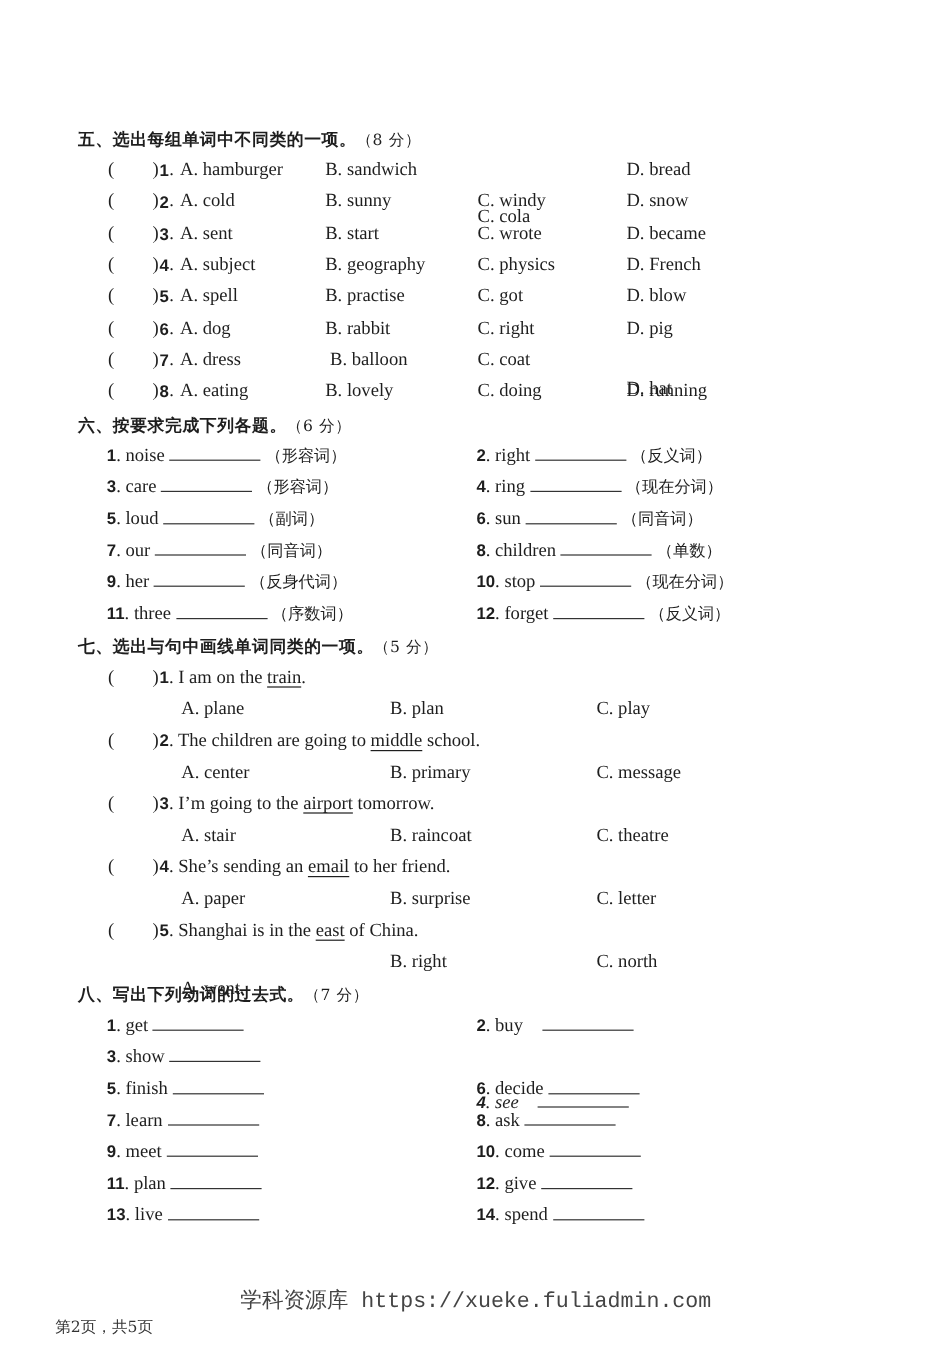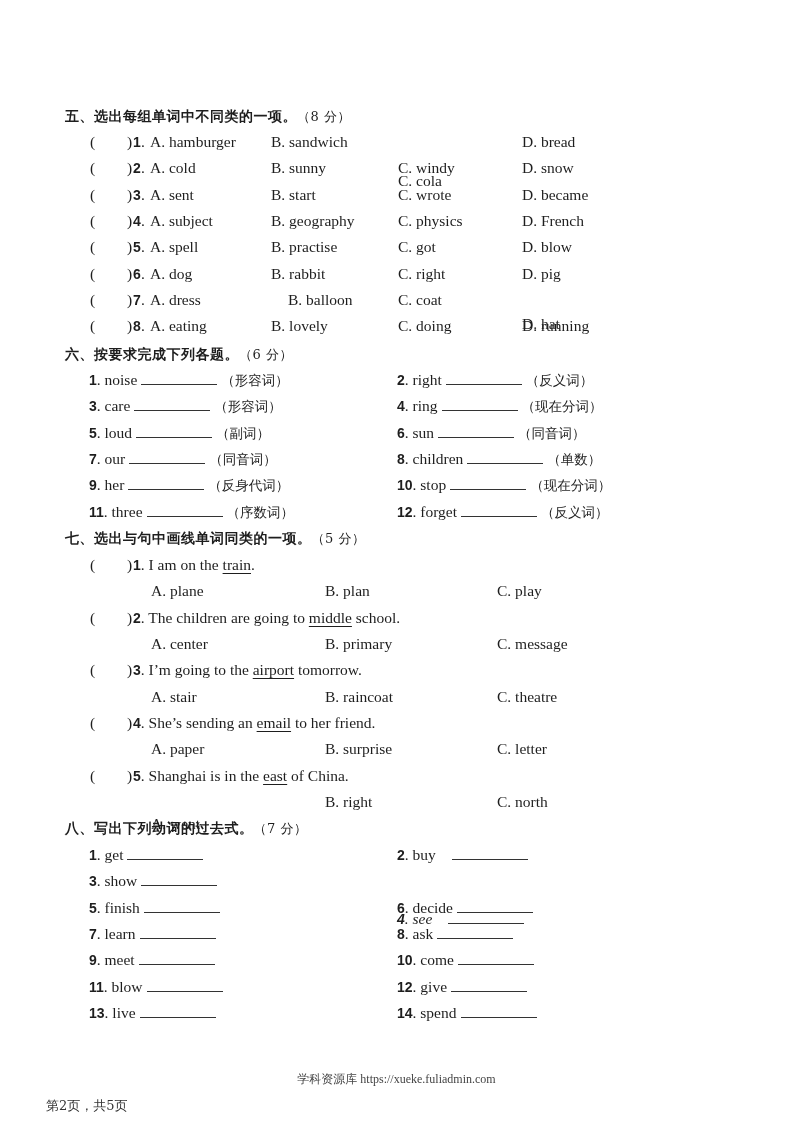--- a/index.html
+++ b/index.html
@@ -5,21 +5,21 @@
   html, body { margin: 0; padding: 0; background: #ffffff; }
   body { width: 793px; height: 1122px; position: relative; overflow: hidden; color: #1e1e1e; }
   .heading { position: absolute; left: 65px; font-family: "DejaVu Sans", "Liberation Sans", sans-serif; font-size: 14px; font-weight: bold; letter-spacing: 0.5px; color: #1e1e1e; }
   .heading .score { font-weight: normal; font-family: "DejaVu Serif", "Liberation Serif", serif; font-size: 13px; }
   .row { position: absolute; font-family: "Liberation Serif", "DejaVu Serif", serif; font-size: 15.5px; white-space: nowrap; color: #1e1e1e; }
   .num { font-family: "Liberation Sans", "DejaVu Sans", sans-serif; font-weight: bold; font-size: 14px; }
   .cell { position: absolute; }
   .blank { display: inline-block; width: 76px; border-bottom: 1px solid #333; height: 12px; vertical-align: baseline; margin: 0 4px; }
   .cn-note { font-family: "DejaVu Serif", "Liberation Serif", serif; font-size: 13.5px; }
   .ul { text-decoration: underline; text-underline-offset: 3px; }
-  .footer1 { position: absolute; left: 0; width: 793px; top: 1071px; text-align: center; font-family: Liberation Serif, serif; font-size: 12px; color: #444; }
+  .footer1 { position: absolute; left: 0; width: 793px; top: 1071px; text-align: center; font-family: Liberation Mono, monospace; font-size: 18px; color: #444; }
   .footer2 { position: absolute; left: 0; width: 793px; top: 1097px; text-align: left; font-family: "DejaVu Serif", "Liberation Serif", serif; font-size: 13px; color: #333; padding-left: 46px; }
 </style>
 </head>
 <body>
 
 <div class="heading" style="top:108px;">
   <span>五、选出每组单词中不同类的一项。</span><span class="score">（8 分）</span>
 </div>
 <div id="s5">
     <div class="row" style="top:133px;left:0;">
@@ -81,21 +81,21 @@
       <span class="cell" style="left:271px;">B. rabbit</span>
       <span class="cell" style="left:398px;">C. right</span>
       <span class="cell" style="left:522px;">D. pig</span>
     </div>
     <div class="row" style="top:290.8px;left:0;">
       <span class="cell" style="left:90px;">(</span>
       <span class="cell" style="left:127px;">)</span>
       <span class="cell num" style="left:133px;top:1px;">7</span>
       <span class="cell" style="left:141px;">.</span>
       <span class="cell" style="left:150px;">A. dress</span>
-      <span class="cell" style="left:288px;">B. balloon</span>
+      <span class="cell" style="left:275px;">B. balloon</span>
       <span class="cell" style="left:398px;">C. coat</span>
       <span class="cell" style="left:522px;margin-top:24px;">D. hat</span>
     </div>
     <div class="row" style="top:317.1px;left:0;">
       <span class="cell" style="left:90px;">(</span>
       <span class="cell" style="left:127px;">)</span>
       <span class="cell num" style="left:133px;top:1px;">8</span>
       <span class="cell" style="left:141px;">.</span>
       <span class="cell" style="left:150px;">A. eating</span>
       <span class="cell" style="left:271px;">B. lovely</span>
@@ -185,20 +185,20 @@
     <div class="row" style="top:846px;left:89px;"><span class="num">1</span><span>. </span><span>get</span><span class="blank"></span></div>
     <div class="row" style="top:846px;left:397px;"><span class="num">2</span><span>. </span><span>buy</span><span class="blank" style="margin-left:16px;"></span></div>
     <div class="row" style="top:872.3px;left:89px;"><span class="num">3</span><span>. </span><span>show</span><span class="blank"></span></div>
     <div class="row" style="top:910px;left:397px;font-style:italic;"><span class="num">4</span><span>. </span><span>see</span><span class="blank" style="margin-left:16px;"></span></div>
     <div class="row" style="top:898.6px;left:89px;"><span class="num">5</span><span>. </span><span>finish</span><span class="blank"></span></div>
     <div class="row" style="top:898.6px;left:397px;"><span class="num">6</span><span>. </span><span>decide</span><span class="blank"></span></div>
     <div class="row" style="top:924.9px;left:89px;"><span class="num">7</span><span>. </span><span>learn</span><span class="blank"></span></div>
     <div class="row" style="top:924.9px;left:397px;"><span class="num">8</span><span>. </span><span>ask</span><span class="blank"></span></div>
     <div class="row" style="top:951.2px;left:89px;"><span class="num">9</span><span>. </span><span>meet</span><span class="blank"></span></div>
     <div class="row" style="top:951.2px;left:397px;"><span class="num">10</span><span>. </span><span>come</span><span class="blank"></span></div>
-    <div class="row" style="top:977.5px;left:89px;"><span class="num">11</span><span>. </span><span>blow</span><span class="blank"></span></div>
+    <div class="row" style="top:977.5px;left:89px;"><span class="num">11</span><span>. </span><span>plan</span><span class="blank"></span></div>
     <div class="row" style="top:977.5px;left:397px;"><span class="num">12</span><span>. </span><span>give</span><span class="blank"></span></div>
     <div class="row" style="top:1003.8px;left:89px;"><span class="num">13</span><span>. </span><span>live</span><span class="blank"></span></div>
     <div class="row" style="top:1003.8px;left:397px;"><span class="num">14</span><span>. </span><span>spend</span><span class="blank"></span></div>
   </div>
 
 <div class="footer1">学科资源库 https://xueke.fuliadmin.com</div>
 <div class="footer2">第2页，共5页</div>
 
 </body></html>

